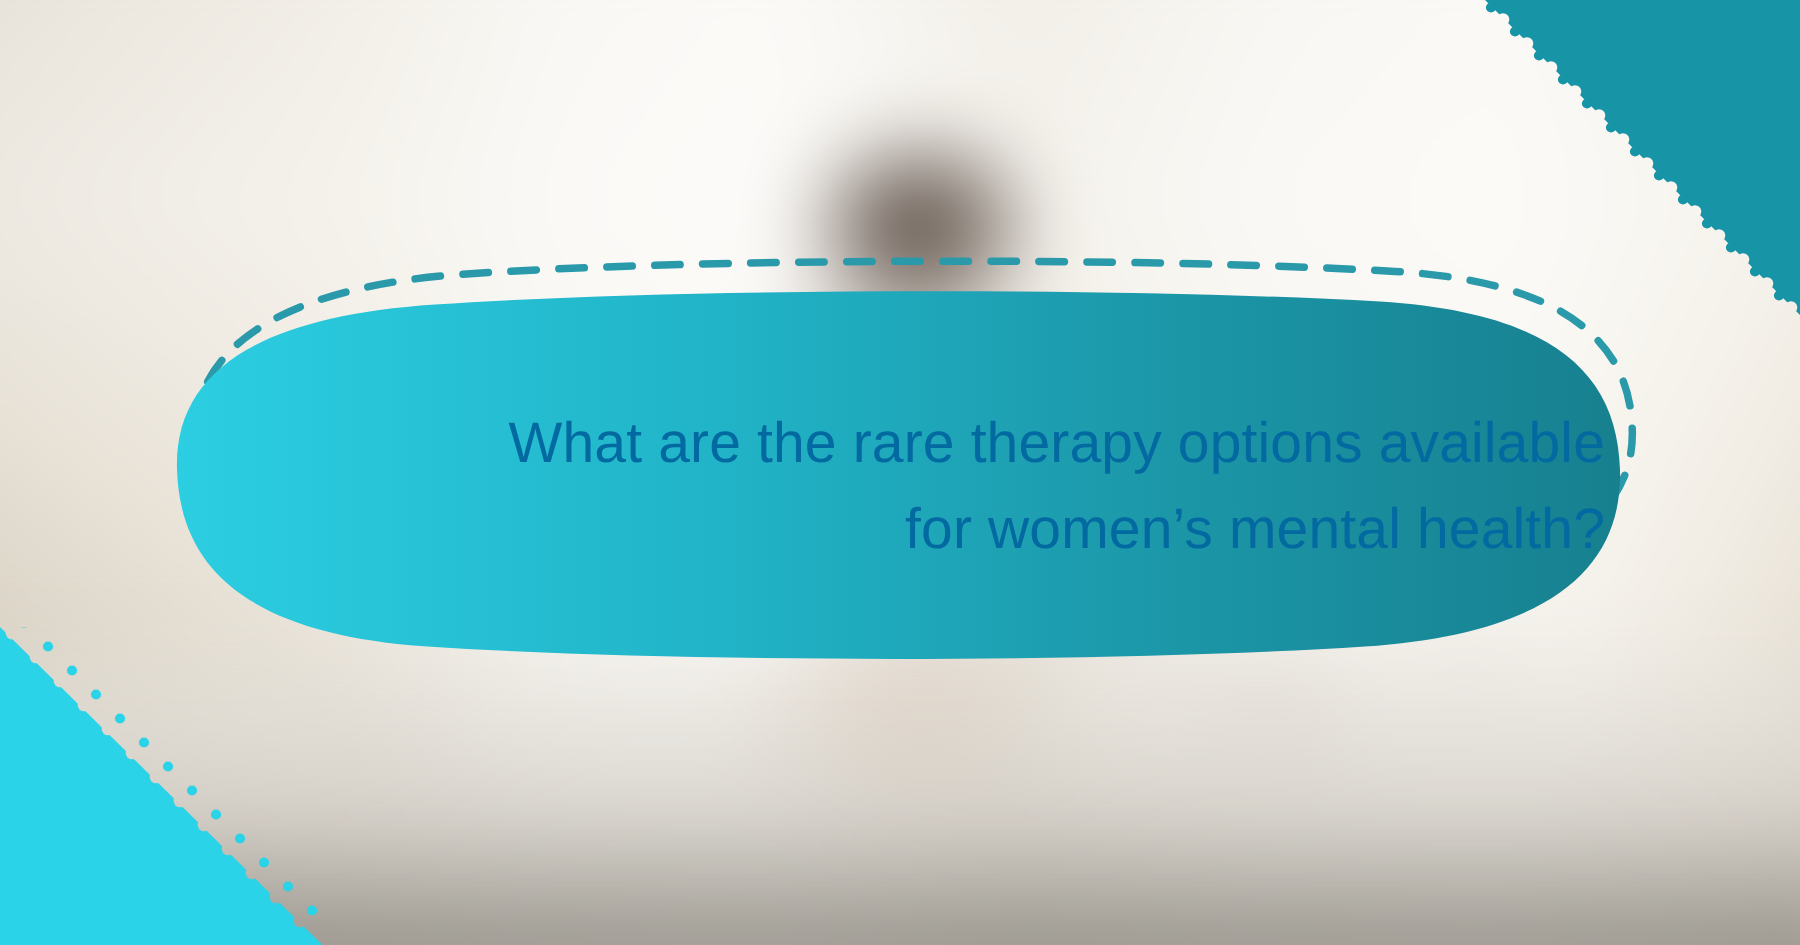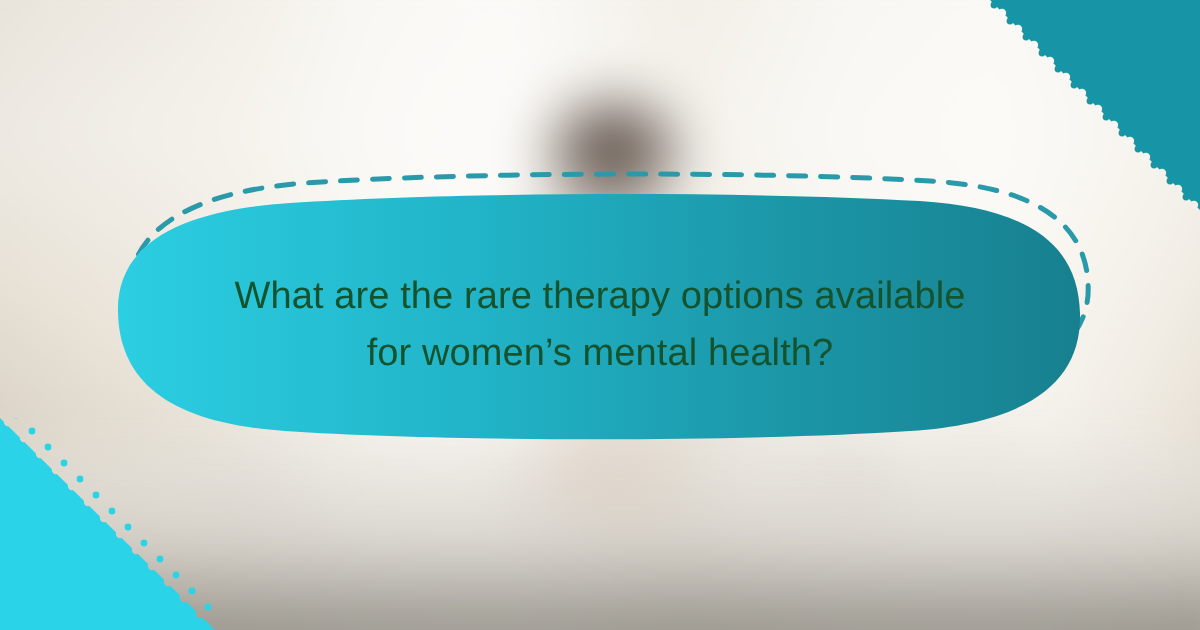--- a/index.html
+++ b/index.html
@@ -103,22 +103,22 @@
     height: 290px;
   }
   .blob-wrap svg { display: block; width: 100%; height: 100%; overflow: visible; }
 
   
   .headline {
     position: absolute;
     left: 130px;
     top: 268px;
     width: 940px;
-    text-align: center;
-    color: #14532d;
+    text-align: right;
+    color: #0369a1;
     font-family: "Liberation Sans", sans-serif;
     font-size: 38px;
     font-weight: 400;
     line-height: 57px;
     letter-spacing: 0.1px;
     white-space: pre-line;
     text-rendering: geometricPrecision;
   }
 </style>
 </head>

